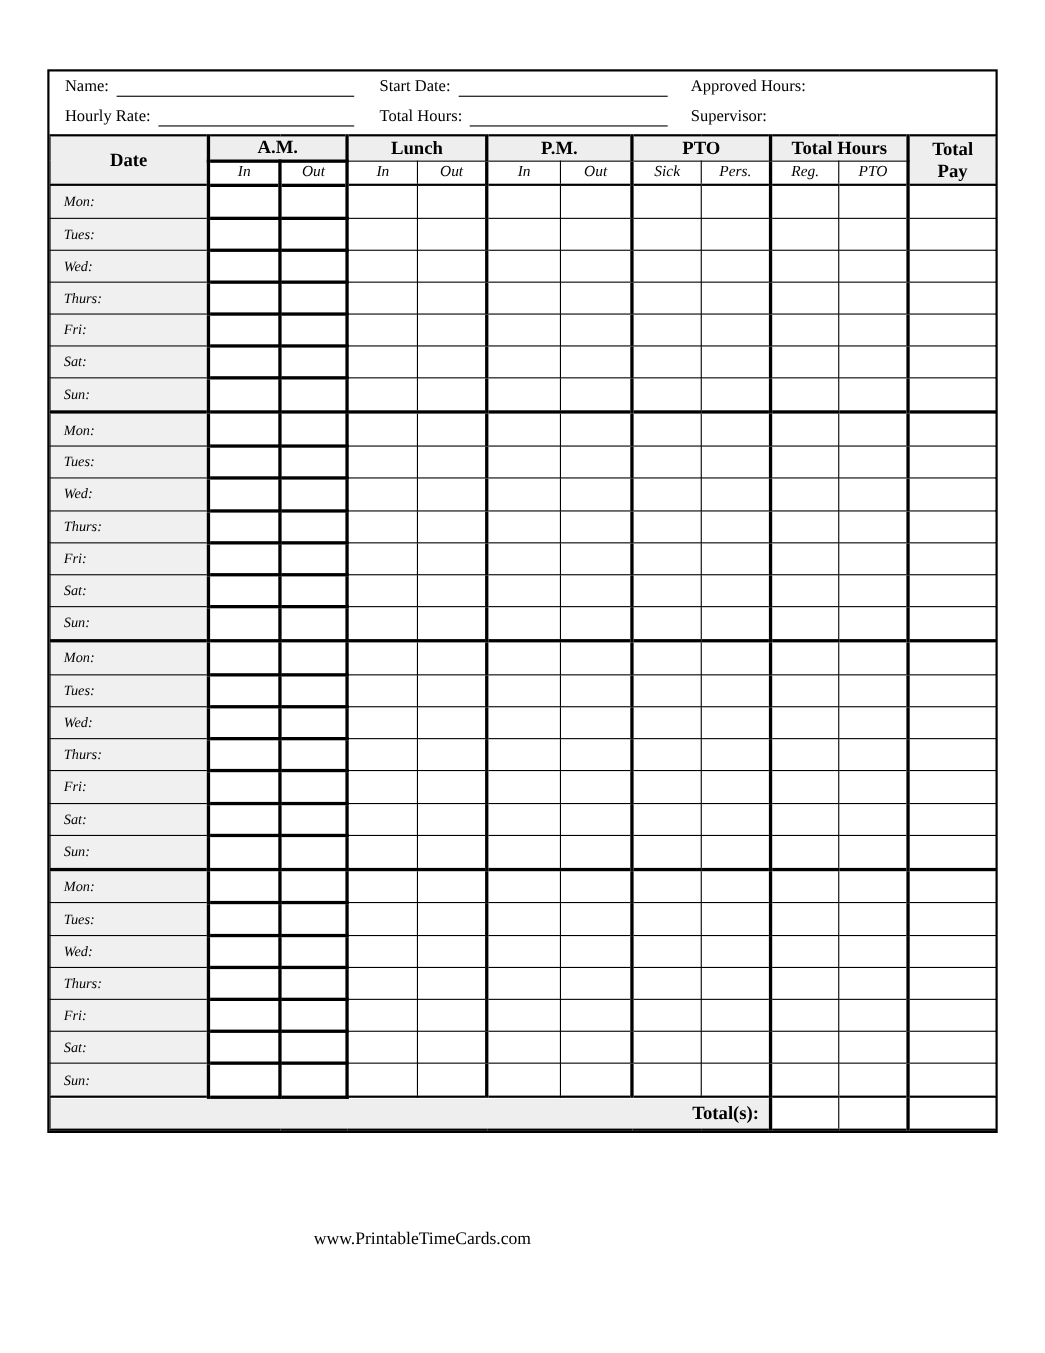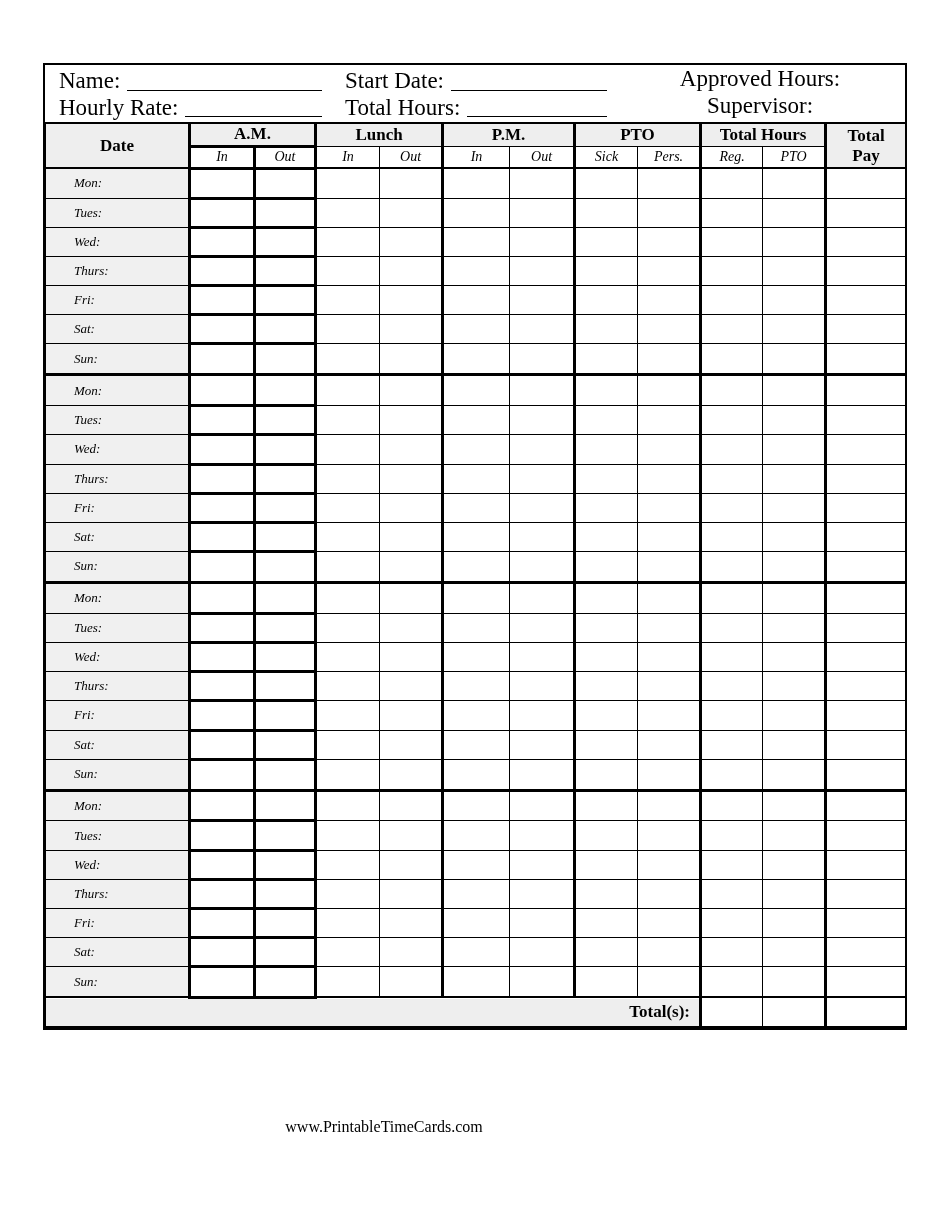--- a/index.html
+++ b/index.html
@@ -28,21 +28,21 @@
     margin: 0; font-size: 30px; font-weight: 400; letter-spacing: .3px;
   }
 
   
   .fields-section {
     height: 57px;
     display: flex; flex-direction: column; justify-content: space-evenly;
     padding-top: 2px;
   }
   .fields-row { display: grid; grid-template-columns: 300px 283px 1fr; height: 24px; }
-  .field { display: flex; align-items: center; font-size: 23px; line-height: 20px; }
+  .field { display: flex; align-items: flex-start; font-size: 15px; line-height: 20px; }
   .field .lbl { white-space: nowrap; margin-right: 7px; }
   .field .line { flex: 1; border-bottom: 1.5px solid var(--border-color, #000); height: 19px; }
   .f1 { padding-left: 14px; padding-right: 23px; }
   .f2 { padding-right: 21px; }
   .f3 { padding-right: 6px; flex-direction: column; }
 
   
   table {
     border-collapse: collapse; table-layout: fixed;
     width: 100%; height: 906px;
@@ -65,21 +65,21 @@
   .date-cell, .date-head { border-right-width: 3px; }
   .c-lunch-in, .g-lunch { border-left-width: 3px; }
   .c-pm-in,   .g-pm     { border-left-width: 3px; }
   .c-pto-sick,.g-pto    { border-left-width: 3px; }
   .c-th-reg,  .g-th     { border-left-width: 3px; }
   .c-pay,     .pay-head { border-left-width: 3px; }
 
   td.date-cell {
     background: var(--datecol-bg, #f0f0f0);
     font-style: italic; font-size: 13px;
-    text-align: left; padding-left: 28px; vertical-align: middle;
+    text-align: left; padding-left: 12px; vertical-align: middle;
   }
   td.entry { background: #fff; }
   tr.week-start td { border-top-width: 3px; }
 
   tr.totals-row td { height: 30px; border-top-width: 2px; border-bottom-width: 2px; }
   .totals-label {
     background: var(--header-bg, #eee);
     font-weight: 700; font-size: 17px;
     text-align: right; padding-right: 9px;
     border-right-width: 3px;

